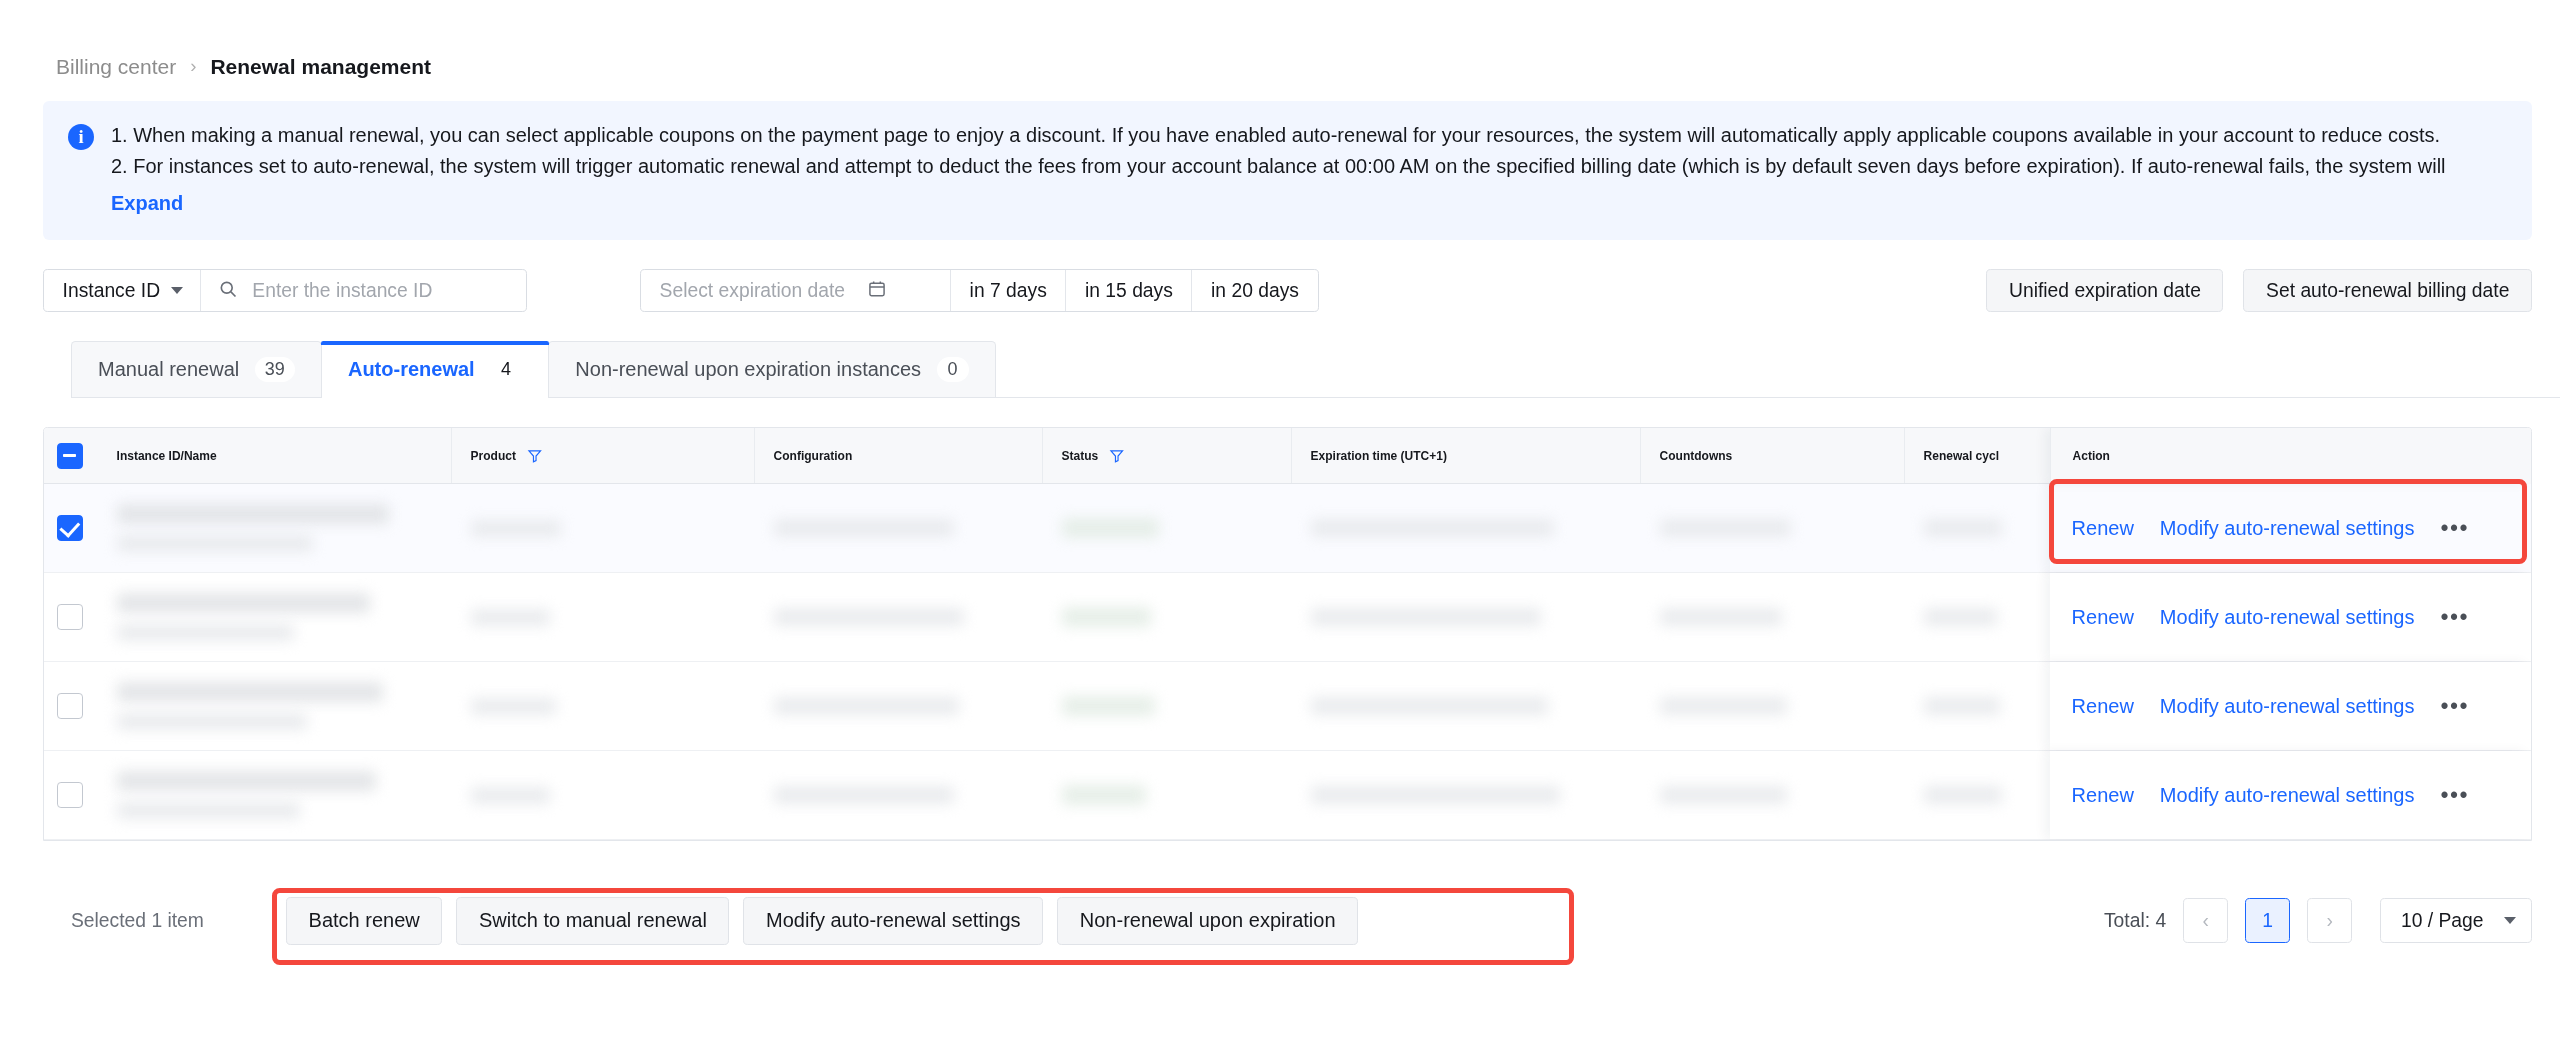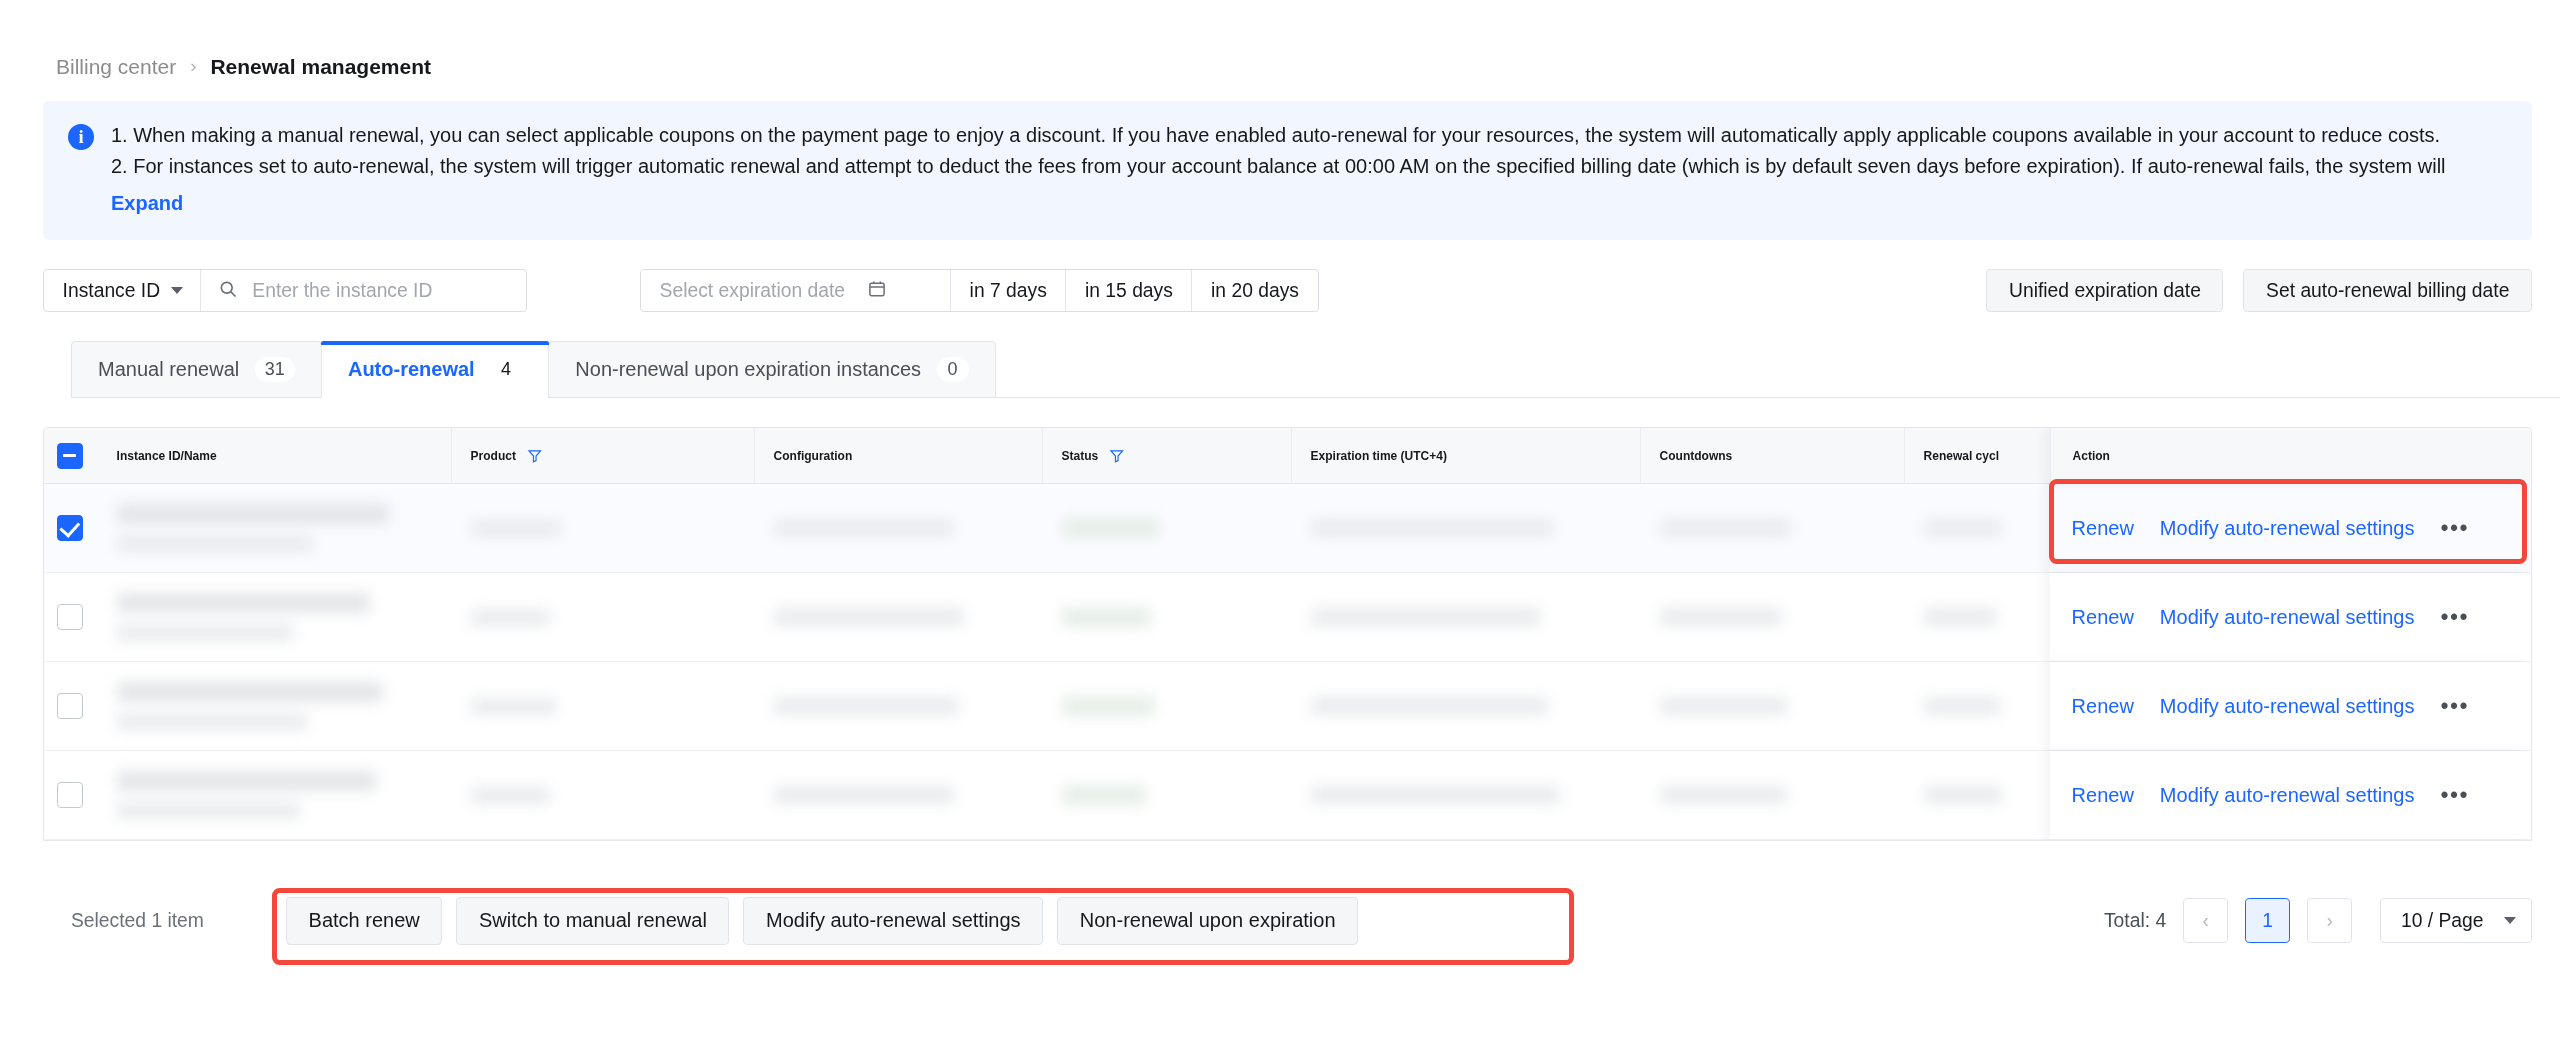--- a/index.html
+++ b/index.html
@@ -284,21 +284,21 @@
 
     <div class="tb-right">
       <div class="btn">Unified expiration date</div>
       <div class="btn">Set auto-renewal billing date</div>
     </div>
   </div>
 
   <div class="tabs">
     <div class="tab">
       <span>Manual renewal</span>
-      <span class="tab-count">31</span>
+      <span class="tab-count">39</span>
     </div>
     <div class="tab active">
       <span>Auto-renewal</span>
       <span class="tab-count">4</span>
     </div>
     <div class="tab">
       <span>Non-renewal upon expiration instances</span>
       <span class="tab-count">0</span>
     </div>
   </div>
@@ -320,21 +320,21 @@
       </div>
       <div class="th c-conf">Configuration</div>
       <div class="th c-stat">
         <span>Status</span>
         <span class="filter-icon">
           <svg width="15.5" height="15.5" viewBox="0 0 24 24" fill="none" stroke="#1a66ff" stroke-width="1.8">
             <path d="M3 4.5h18l-7 8v7l-4 2v-9z"></path>
           </svg>
         </span>
       </div>
-      <div class="th c-exp">Expiration time (UTC+4)</div>
+      <div class="th c-exp">Expiration time (UTC+1)</div>
       <div class="th c-cnt">Countdowns</div>
       <div class="th c-cyc">Renewal cycl</div>
       <div class="th c-act">Action</div>
     </div>
 
     <div class="tr selected">
       <div class="td c-check">
         <div class="cb checked"></div>
       </div>
       <div class="td c-name">

